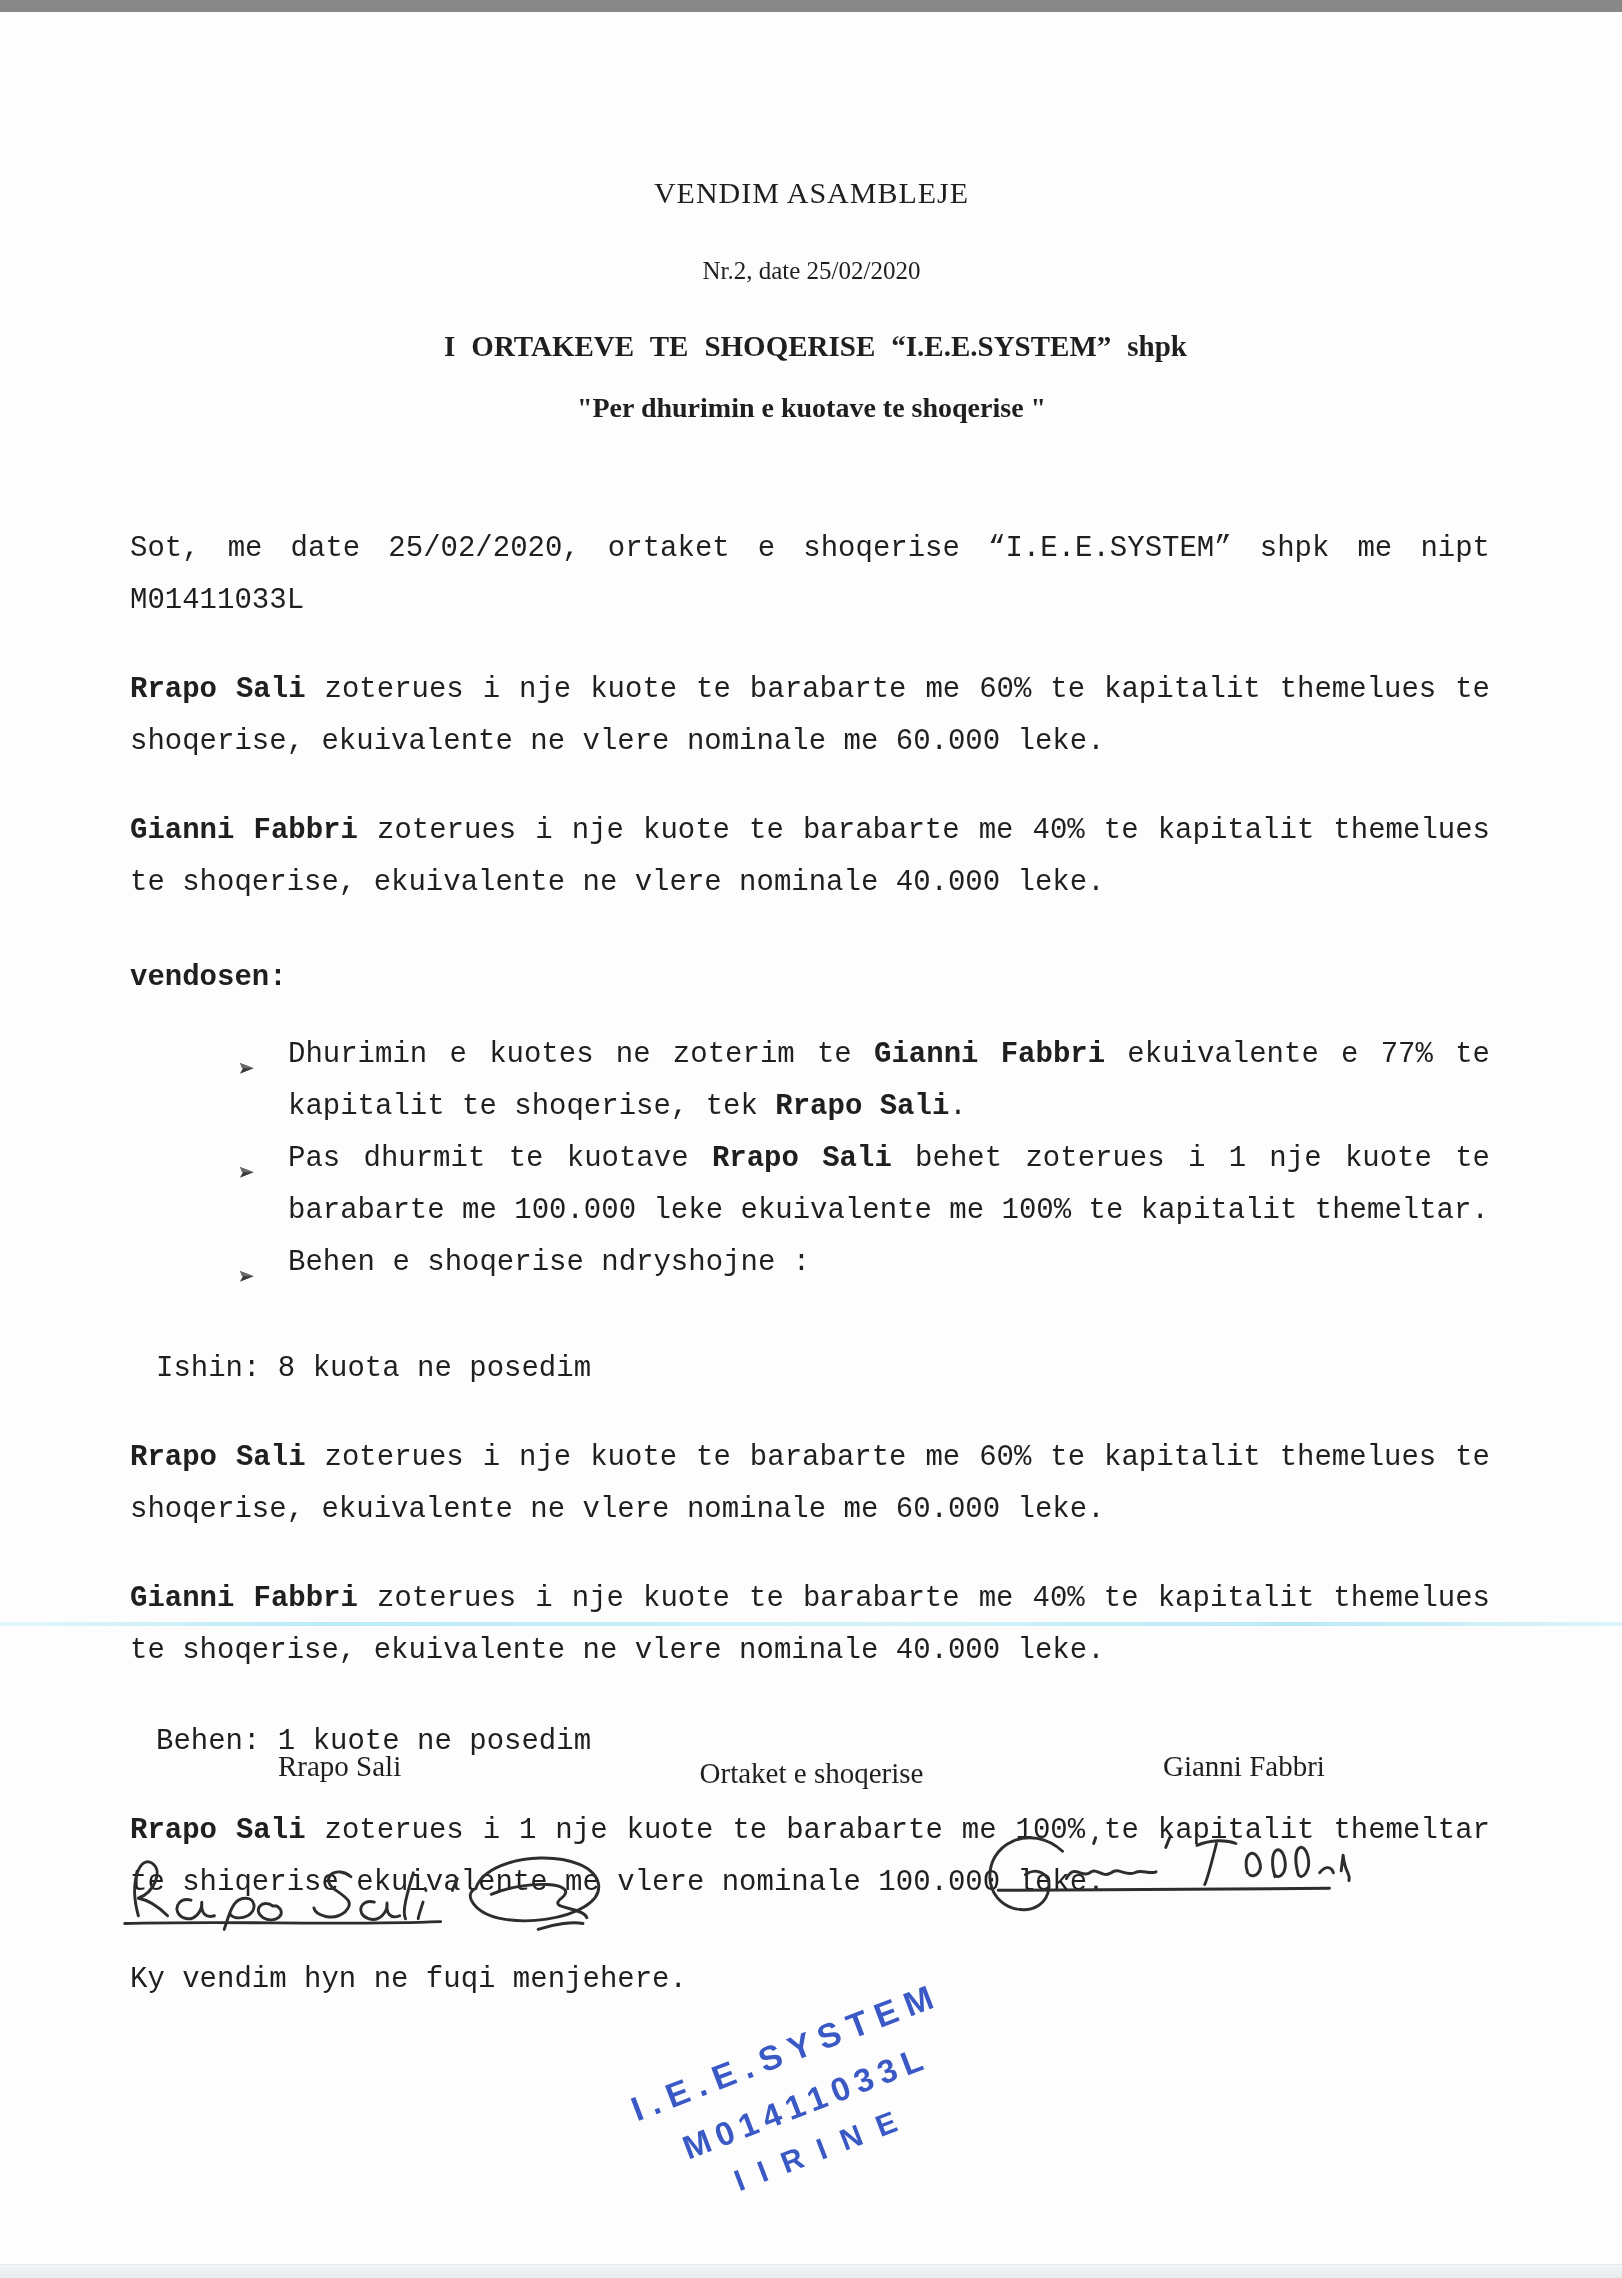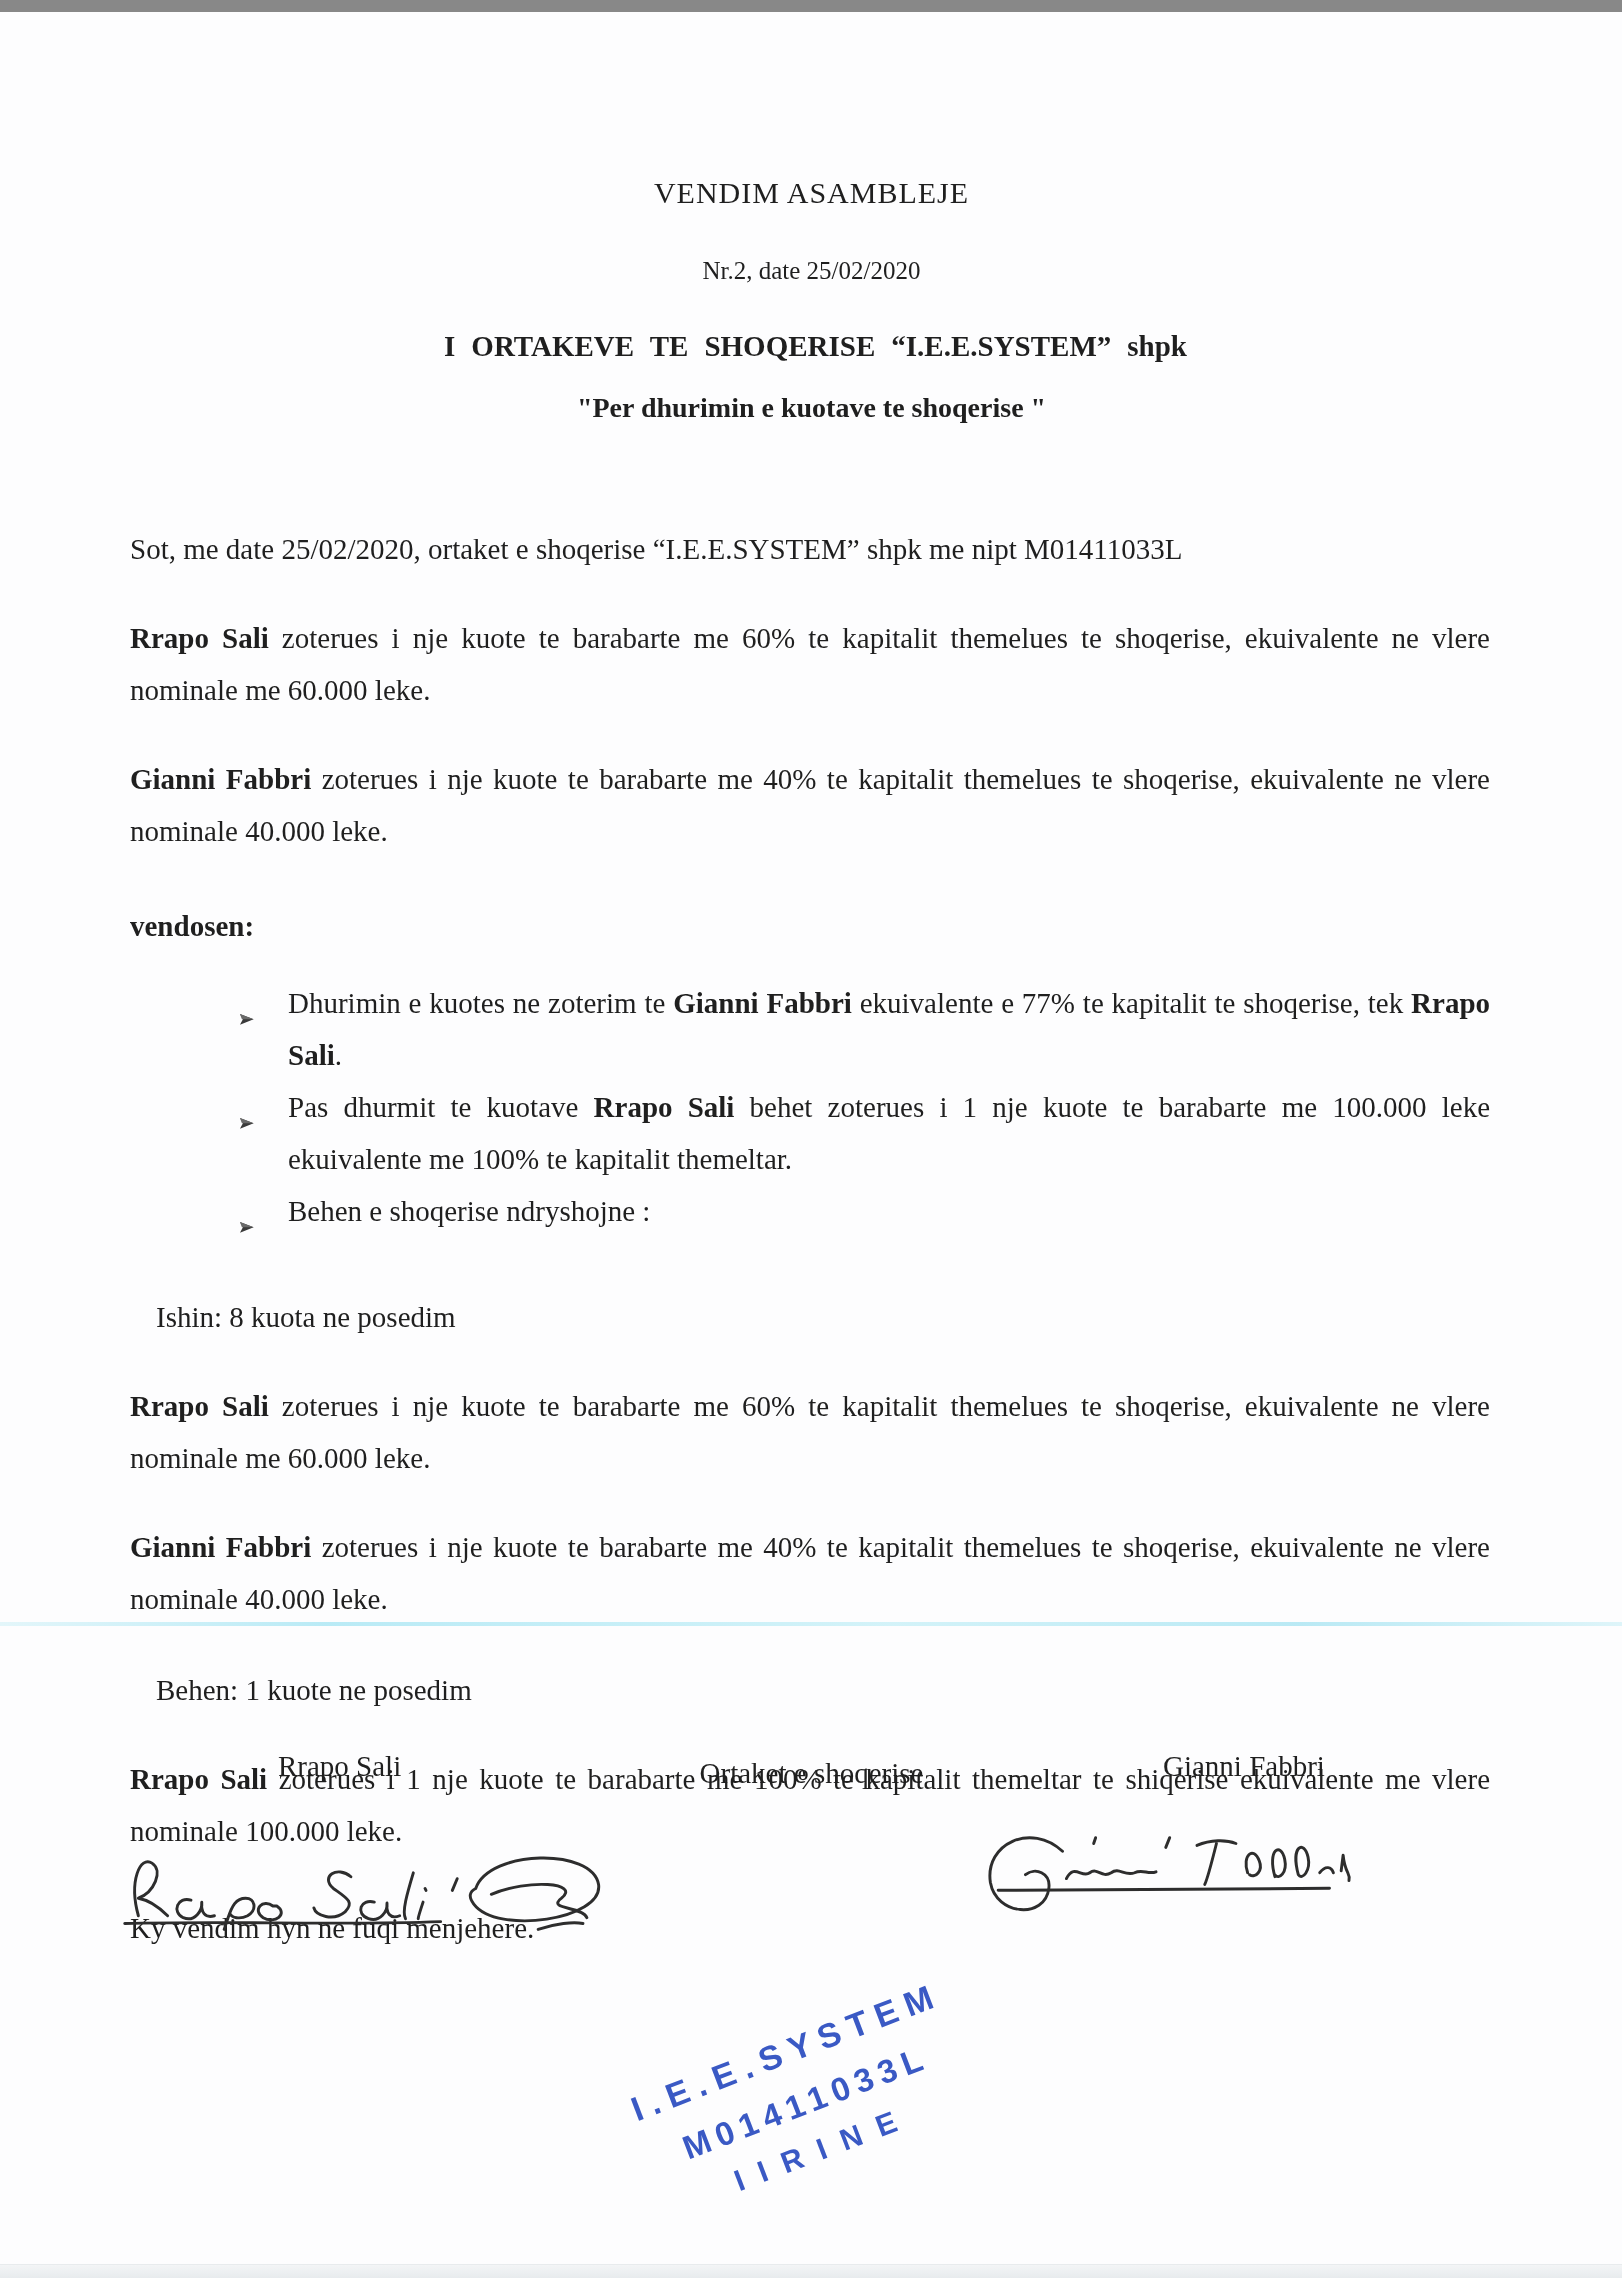--- a/index.html
+++ b/index.html
@@ -22,20 +22,21 @@
   .header { text-align:center; }
   .doc-title { padding-top: 164px; font-size: 30px; letter-spacing: 1px; }
   .doc-subtitle { margin-top: 47px; font-size: 25px; }
   .doc-line1 { margin-top: 45px; font-size: 29px; font-weight: bold; word-spacing: 8.8px; padding-left: 8px; }
   .doc-line2 { margin-top: 29px; font-size: 28px; font-weight: bold; }
   .content {
     margin: 0 133px 0 130px;
     font-size: 29px;
     line-height: 52px;
     text-align: justify;
+    font-family: Liberation Mono, monospace;
   }
   .intro { margin-top: 99px; }
   .para { margin-top: 37px; }
   .b { font-weight: bold; }
   .vendosen { margin-top: 43px; font-weight: bold; }
   .bullets { margin: 25px 0 0 109px; padding: 0; list-style: none; }
   .bullets li { display: flex; align-items: flex-start; }
   .bullet-marker { flex: 0 0 49px; padding-top: 14.6px; }
   .bullet-text { flex: 1; text-align: justify; }
   .indent-line { margin-top: 39px; padding-left: 26px; }

